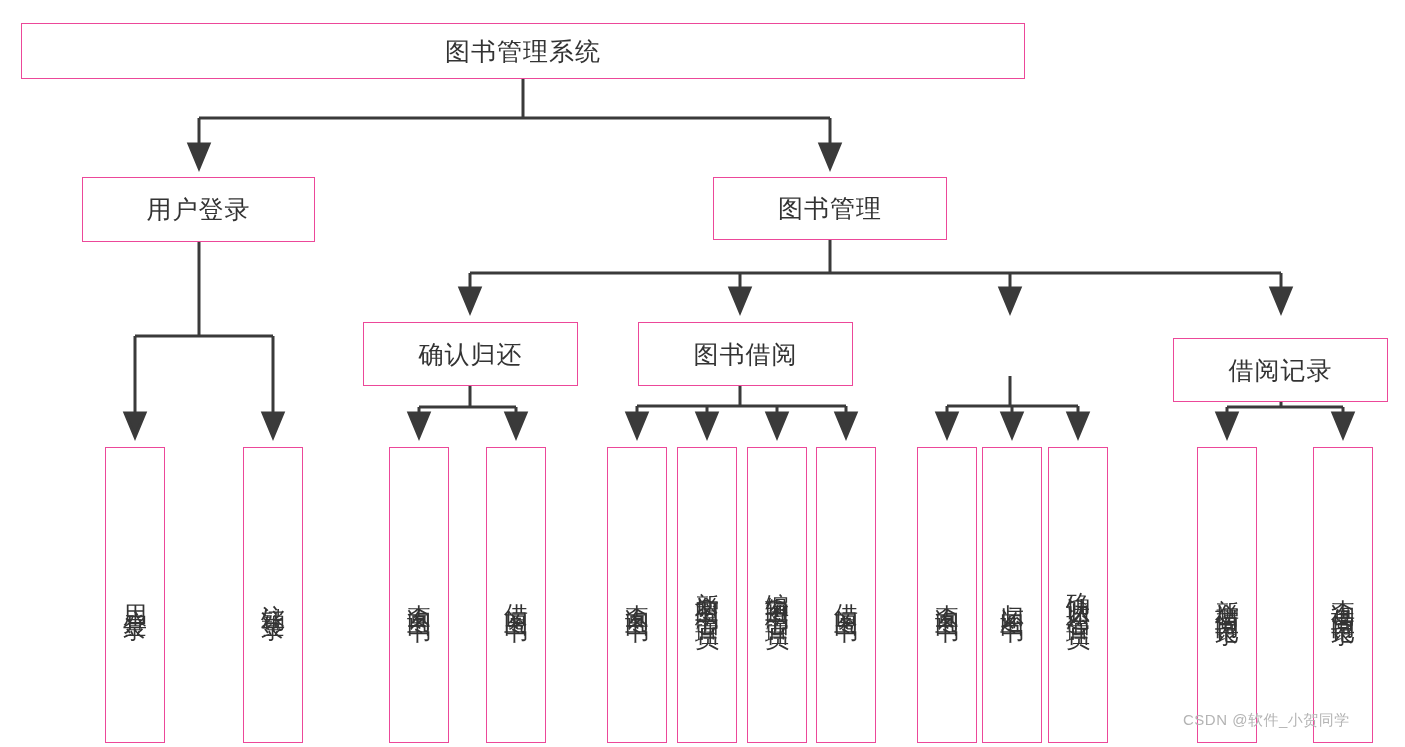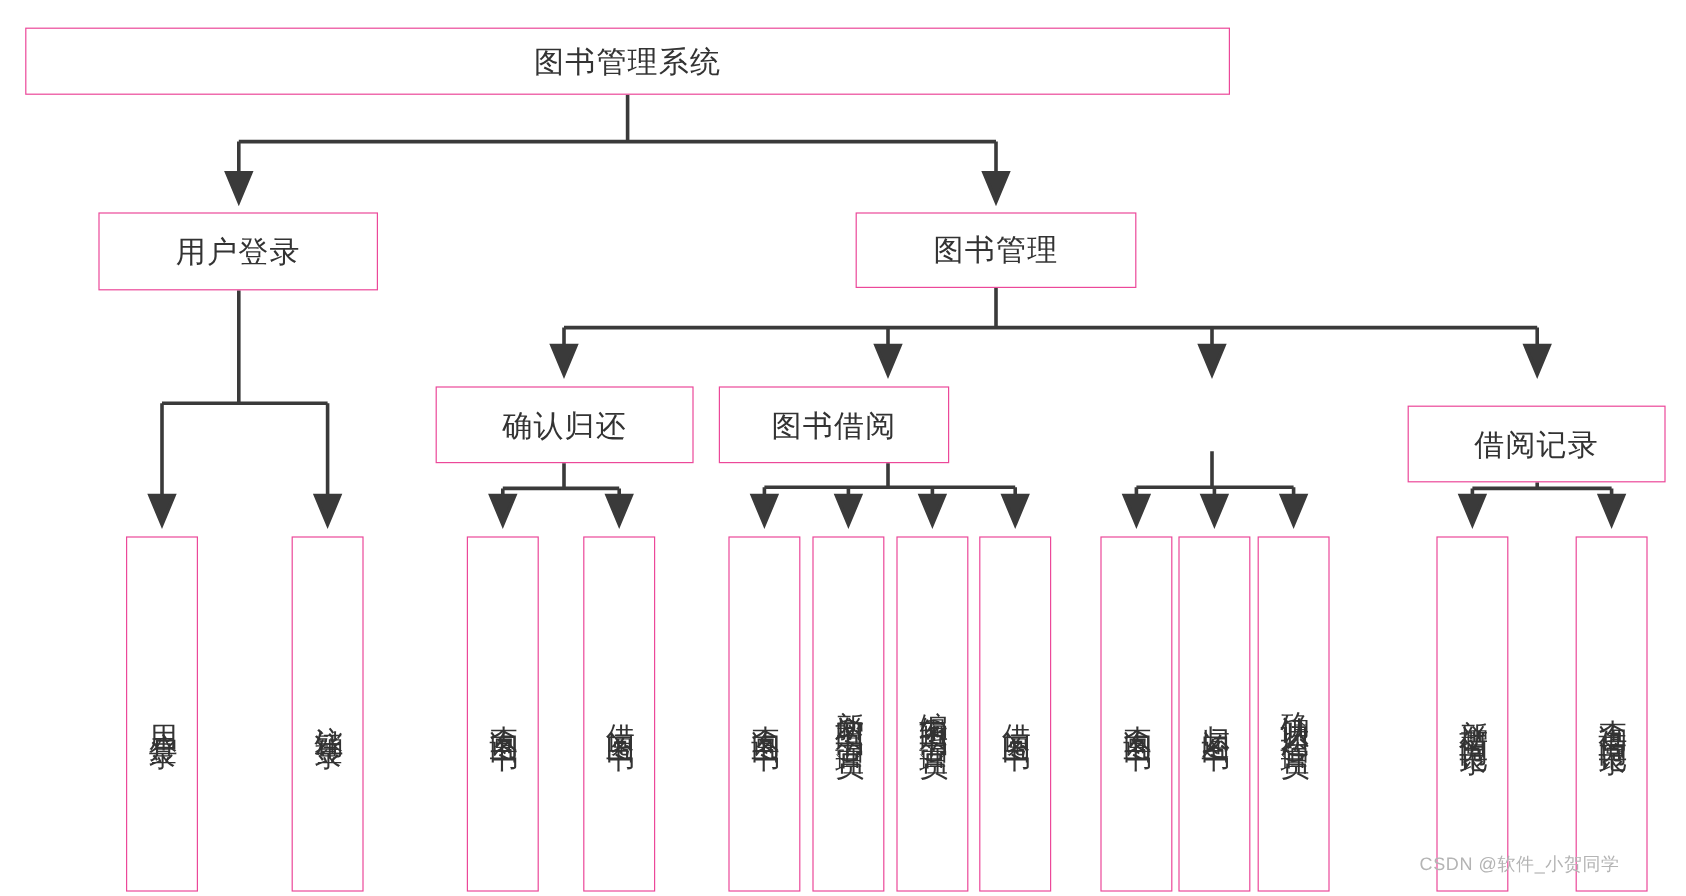--- a/index.html
+++ b/index.html
@@ -89,21 +89,21 @@
   <div class="box h" style="left:82px;top:167px;width:233px;height:65px">
     <span class="lbl">用户登录</span>
   </div>
   <div class="box h" style="left:713px;top:167px;width:234px;height:63px">
     <span class="lbl">图书管理</span>
   </div>
 
   <div class="box h" style="left:363px;top:312px;width:215px;height:64px">
     <span class="lbl">确认归还</span>
   </div>
-  <div class="box h" style="left:599px;top:312px;width:192px;height:64px">
+  <div class="box h" style="left:638px;top:312px;width:215px;height:64px">
     <span class="lbl">图书借阅</span>
   </div>
   <div class="box h" style="left:1173px;top:328px;width:215px;height:64px">
     <span class="lbl">借阅记录</span>
   </div>
 
   <div class="box v" style="left:105px;top:437px;width:60px;height:296px">
     <span class="lbl">用户登录</span>
   </div>
   <div class="box v" style="left:243px;top:437px;width:60px;height:296px">

